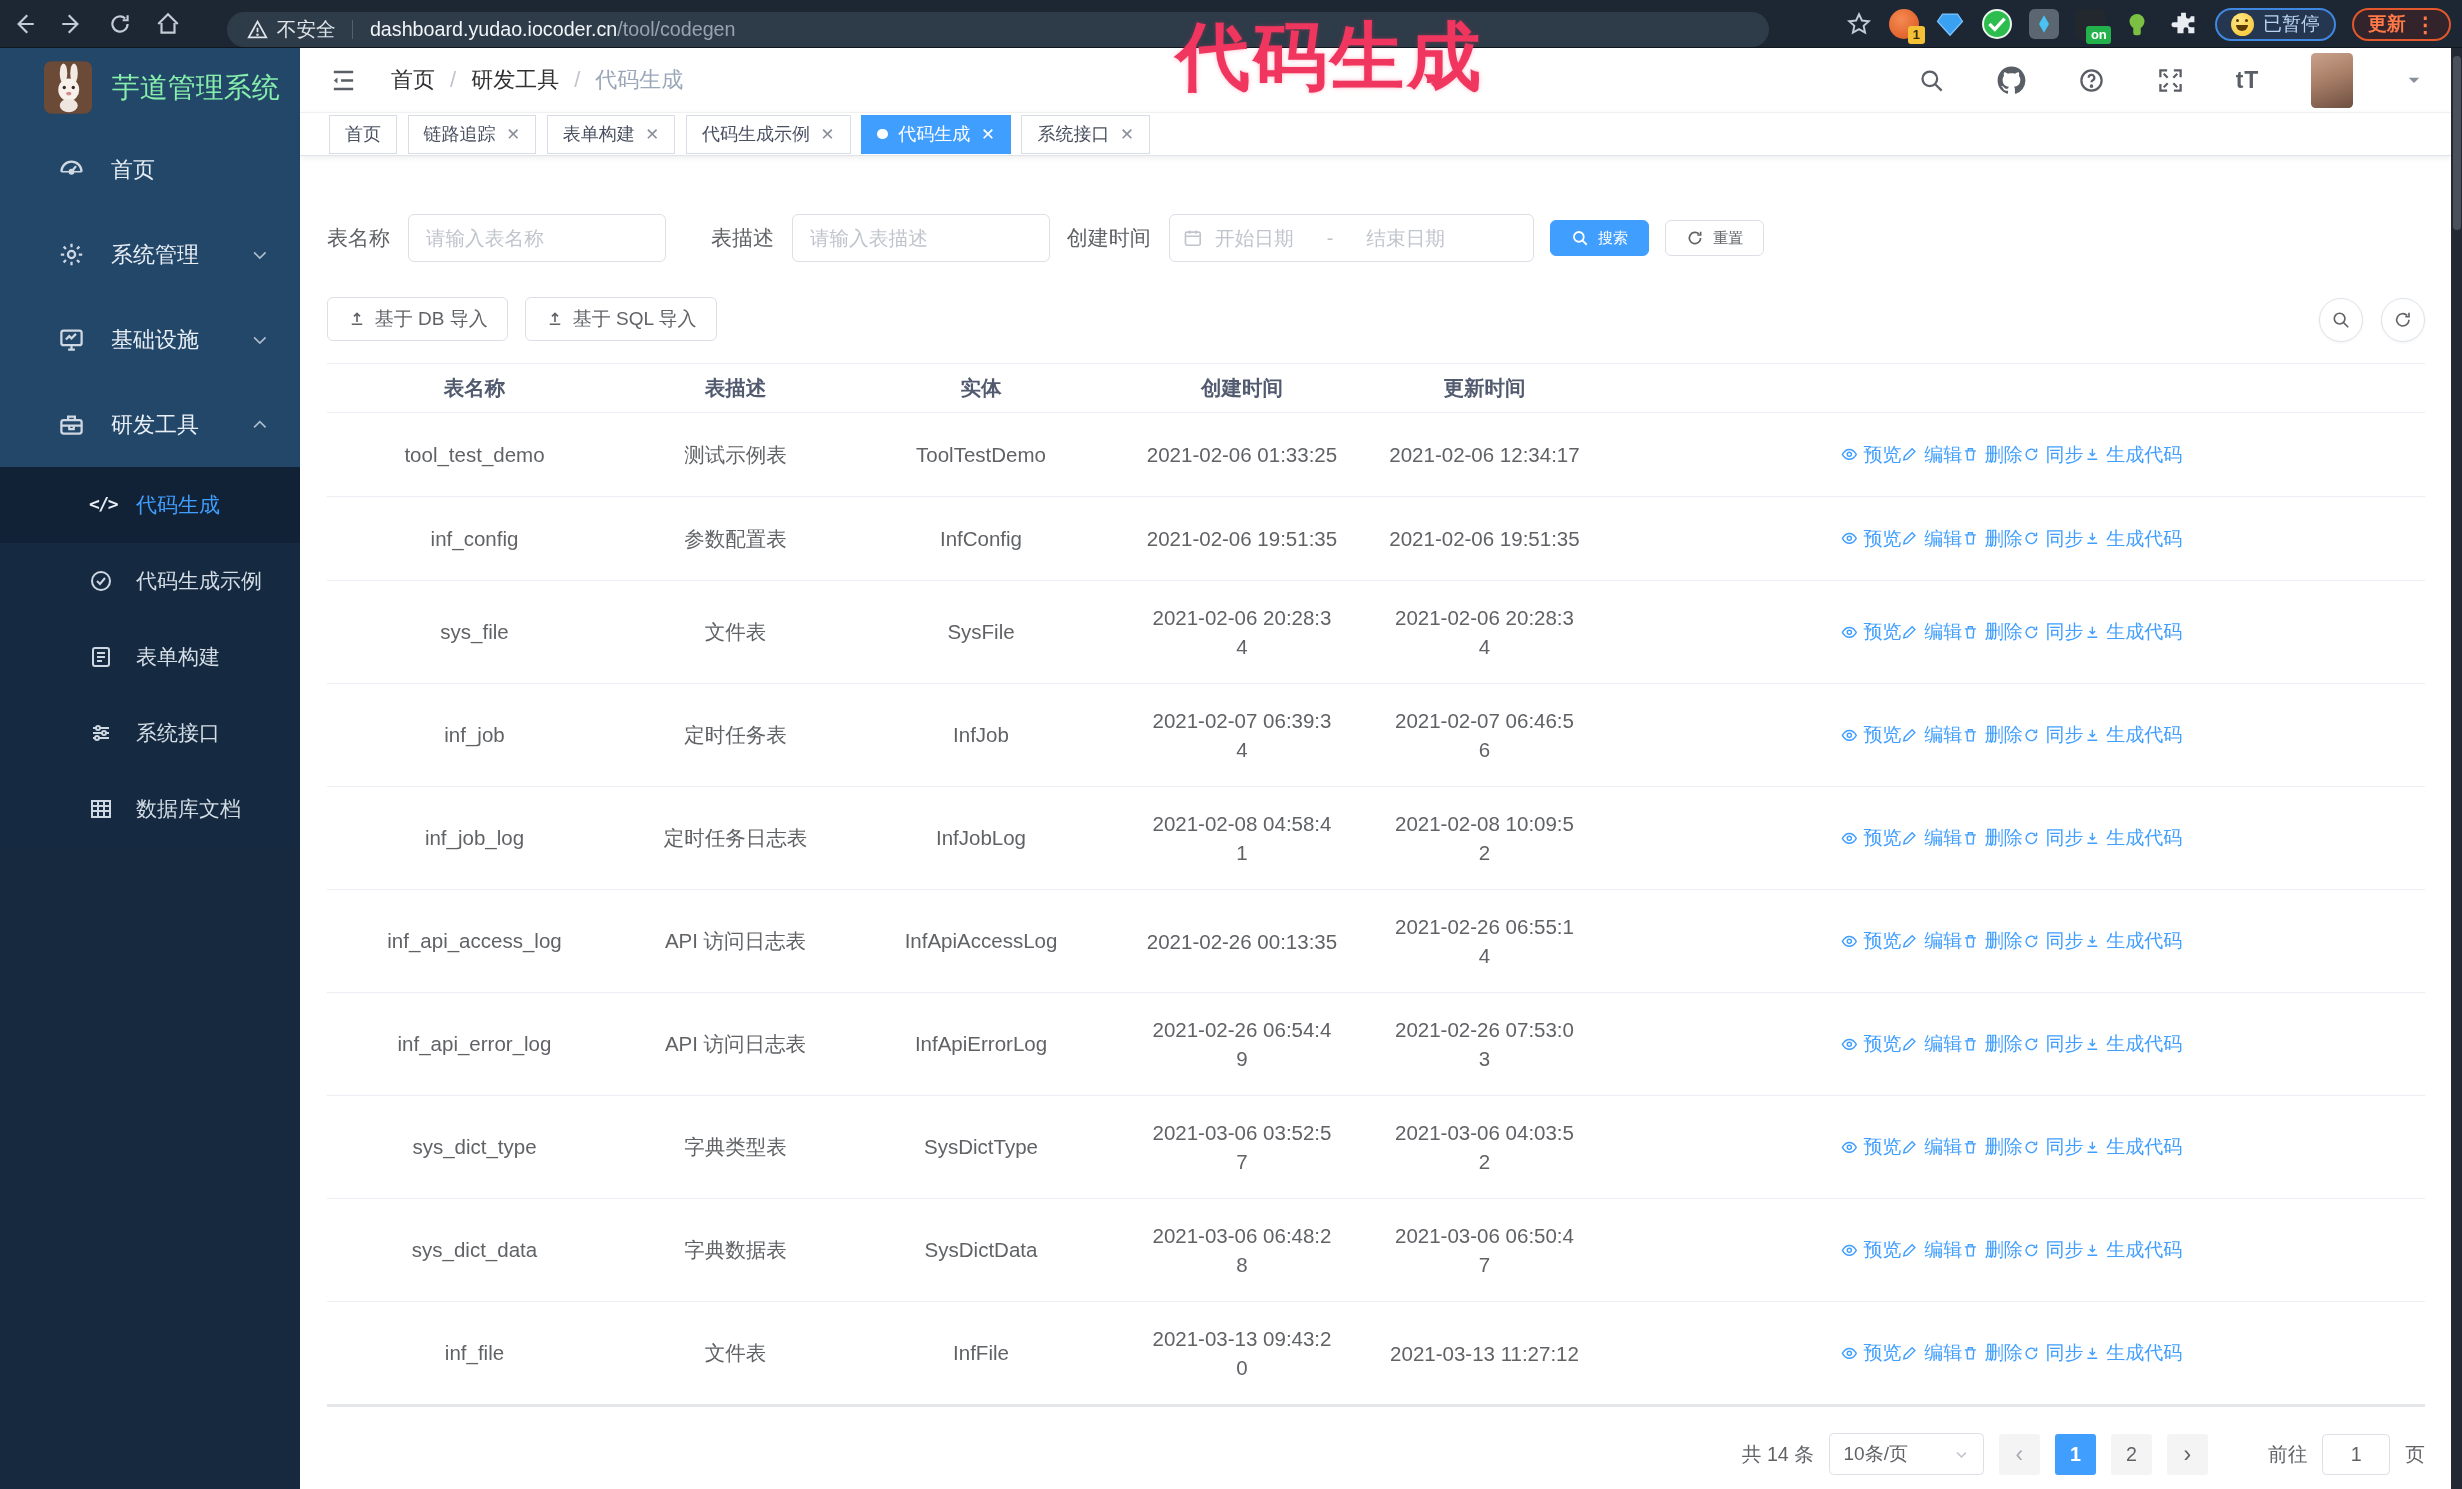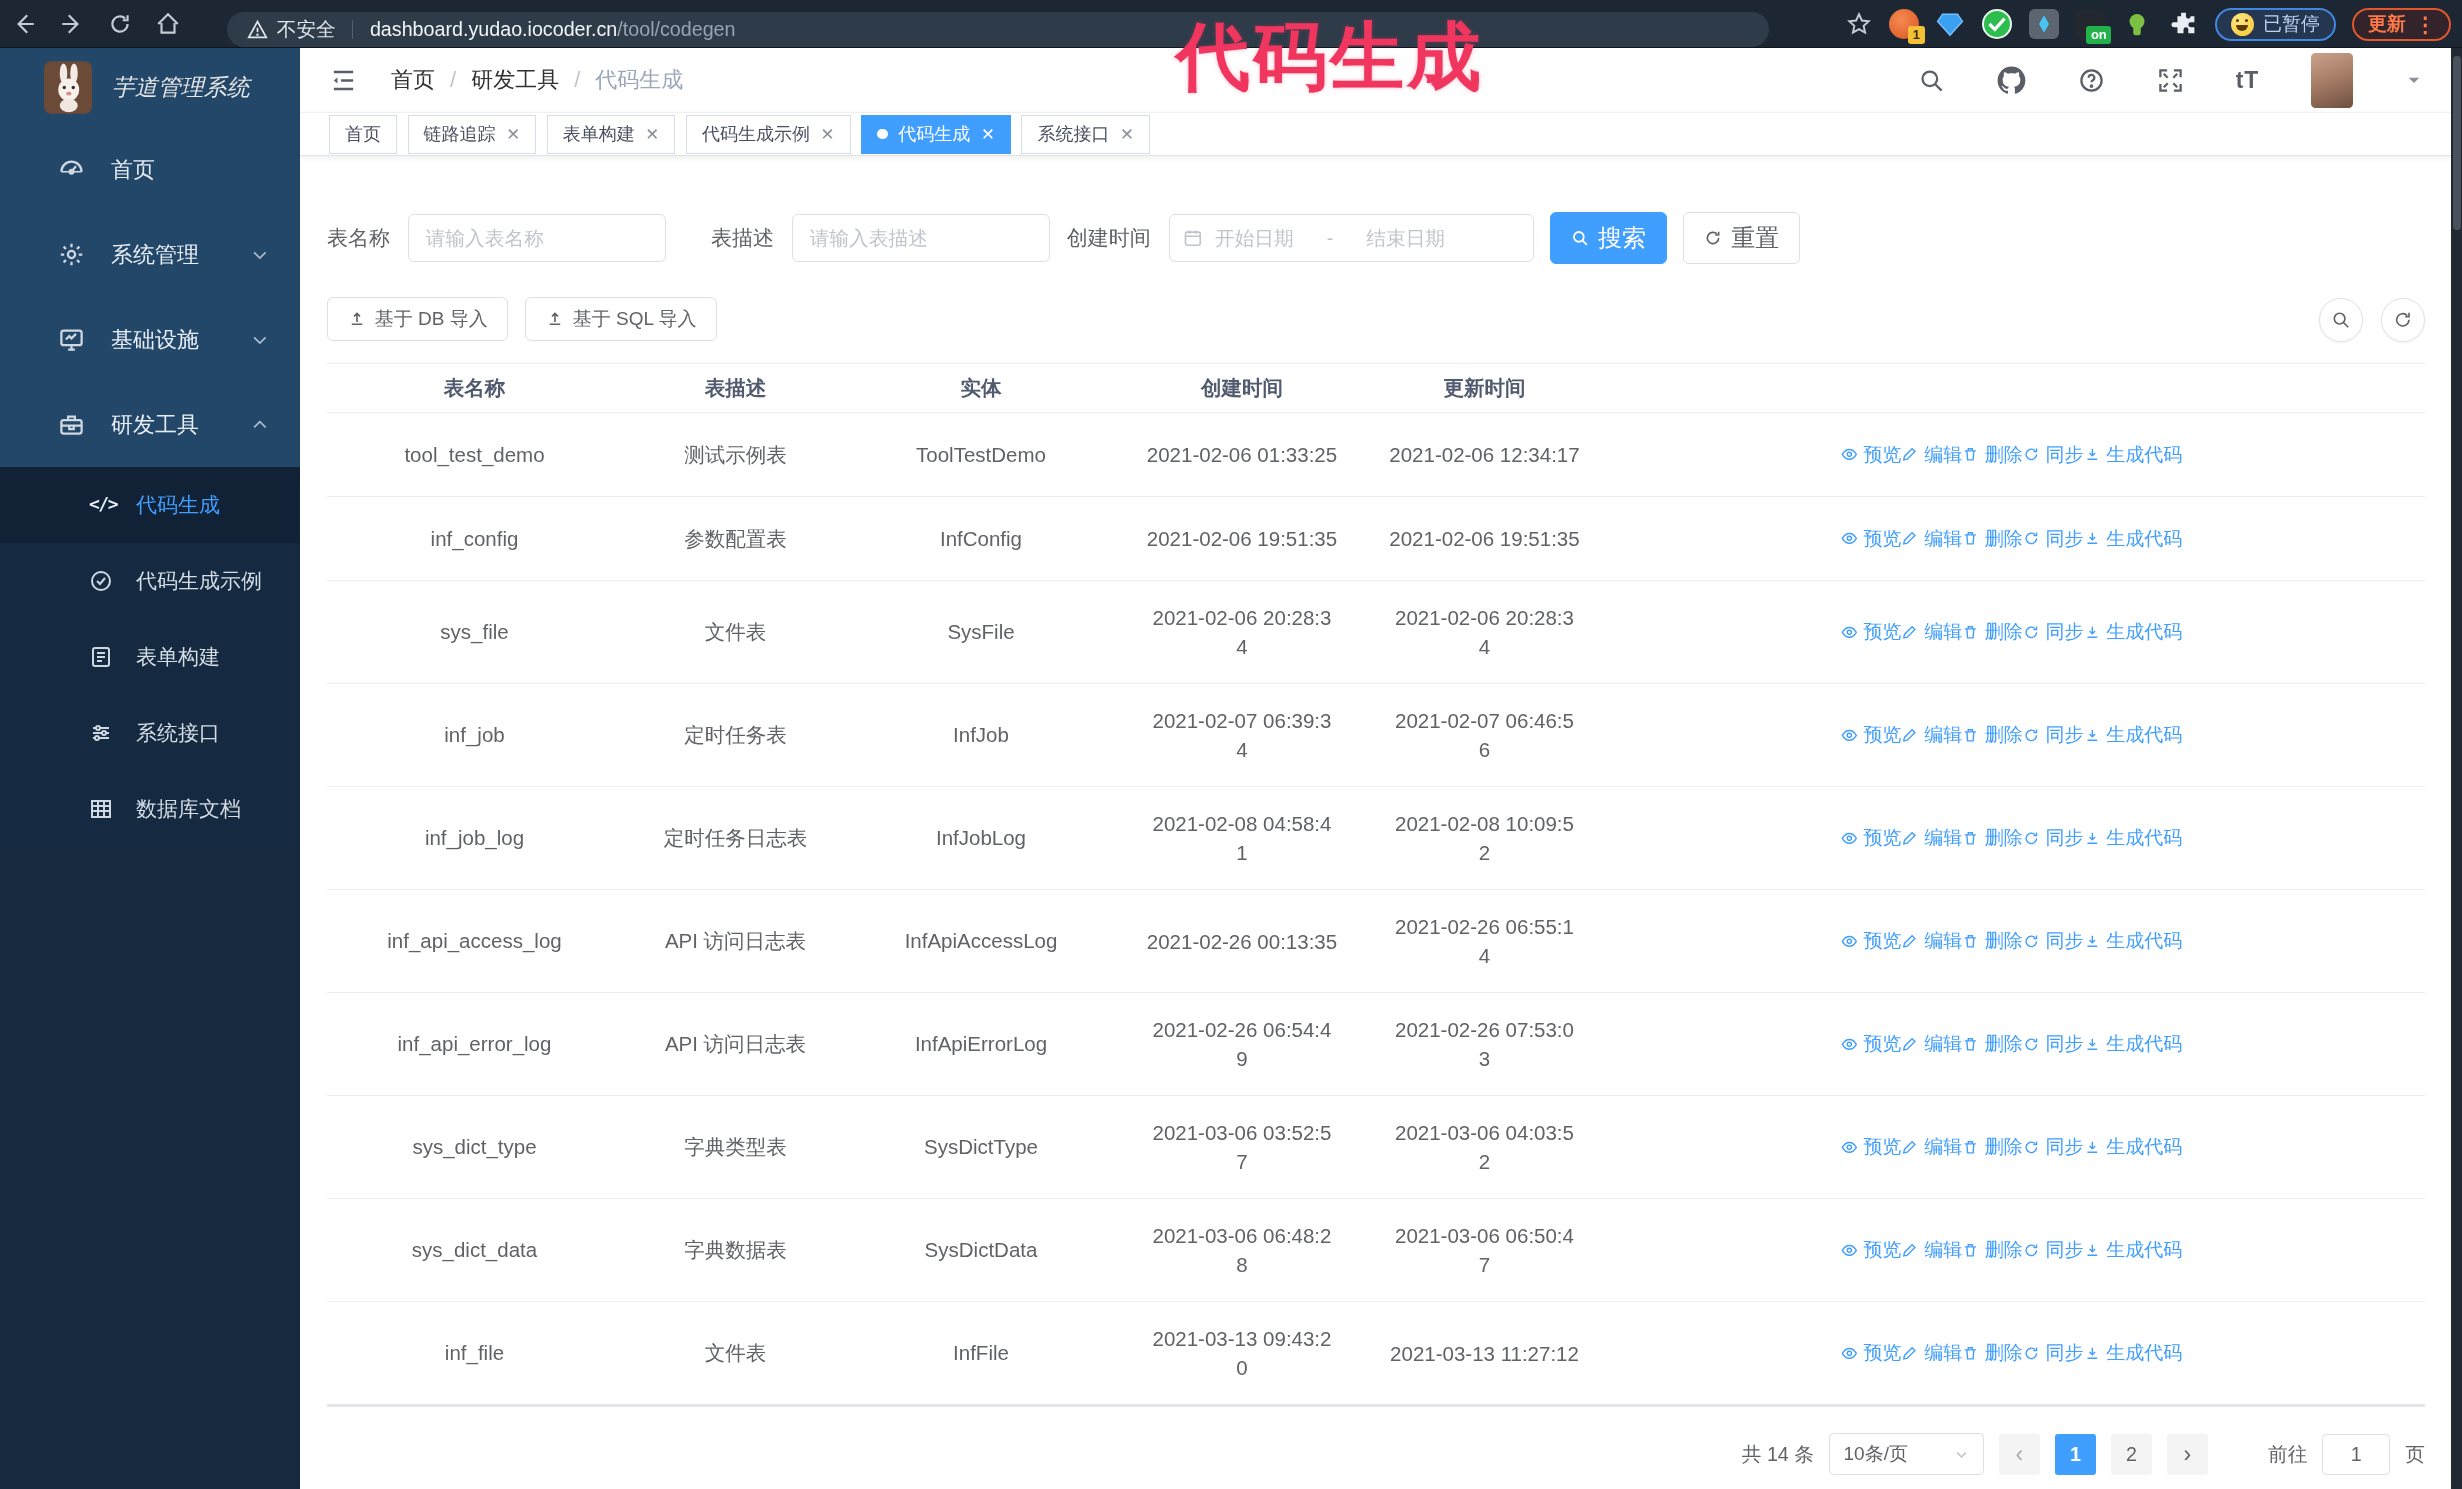--- a/index.html
+++ b/index.html
@@ -29,21 +29,21 @@
   .emoji:after{content:"";position:absolute;left:5.3px;top:12px;width:12px;height:6px;border-radius:0 0 12px 12px;background:#5a3c00;}
   .vdots{font-size:21px;letter-spacing:0;line-height:1;}
   
   #annotation{position:absolute;left:1133px;top:7.6px;width:394px;text-align:center;z-index:60;
     font-size:74px;font-weight:bold;color:#f0365f;letter-spacing:3px;text-shadow:0 0 4.5px rgba(240,54,95,.35);}
   
   #sidebar{position:absolute;left:0;top:48px;width:300px;height:1441px;background:#16293e;color:#dde6ee;}
   #side-top{background:#234769;}
   #logo-row{height:79px;display:flex;align-items:center;padding-left:44px;}
   #logo-img{width:48px;height:53px;border-radius:7.6px;flex:none;overflow:hidden;}
-  #app-title{color:#e5e5e5;font-size:23px;margin-left:19.7px;white-space:nowrap;font-style:italic;}
+  #app-title{color:#86efac;font-size:28px;margin-left:19.7px;white-space:nowrap;}
   .menu-item{height:85px;display:flex;align-items:center;padding:0 30px 0 58px;font-size:22px;color:#e8eef5;position:relative;cursor:pointer;}
   .menu-item .mi-icon{width:27px;height:27px;margin-right:26px;color:#cfd8e2;flex:none;}
   .menu-item .chev{margin-left:auto;color:#aebdcc;}
   #submenu{background:#152a40;}
   .sub-item{height:76px;display:flex;align-items:center;padding-left:89px;font-size:21px;color:#d4dde6;cursor:pointer;}
   .sub-item .mi-icon{width:24px;height:24px;margin-right:23px;color:#cfd8e2;flex:none;}
   .sub-item.active{color:#409eff;background:#122236;}
   .code-glyph{font-family:"DejaVu Sans Mono",monospace;font-size:18px;font-weight:bold;letter-spacing:-1.5px;}
   
   #main{position:absolute;left:300px;top:48px;width:2152px;height:1441px;background:#fff;}
@@ -70,21 +70,21 @@
   
   #filters{position:absolute;left:27px;top:165px;height:50px;display:flex;align-items:center;font-size:21px;color:#606266;}
   .f-label{margin-right:18px;white-space:nowrap;}
   .f-input{width:258px;height:48px;border:0.8px solid #dcdfe6;border-radius:6px;font-size:19.7px;color:#606266;
     padding:0 16.7px;box-sizing:border-box;outline:none;font-family:"Liberation Sans",sans-serif;}
   .f-input::placeholder{color:#c0c4cc;}
   .gap60{width:45px;}.gap22{width:16.7px;}
   #datebox{width:365px;height:48px;border:0.8px solid #dcdfe6;border-radius:6px;display:flex;align-items:center;
     padding:0 13.6px;box-sizing:border-box;gap:12px;color:#c0c4cc;font-size:19.7px;}
   #datebox .dsep{color:#c0c4cc;}
-  .btn{height:52px;border-radius:6px;display:inline-flex;align-items:center;gap:9px;font-size:24px;
+  .btn{height:36px;border-radius:6px;display:inline-flex;align-items:center;gap:9px;font-size:15px;
     padding:0 19.7px;box-sizing:border-box;cursor:pointer;border:0.8px solid #dcdfe6;background:#fff;color:#606266;white-space:nowrap;}
   .btn.primary{background:#409eff;border-color:#409eff;color:#fff;}
   
   #btnrow{position:absolute;left:27px;top:249px;display:flex;gap:16.7px;}
   #btnrow .btn{height:44px;font-size:19px;}
   #right-tools{position:absolute;right:27px;top:250px;display:flex;gap:18px;}
   .circle-btn{width:42px;height:42px;border-radius:50%;border:0.8px solid #dfe4eb;background:#fff;display:flex;
     align-items:center;justify-content:center;color:#606266;cursor:pointer;box-shadow:0 0.8px 3px rgba(0,0,0,.06);}
   
   #table{position:absolute;left:27px;right:27px;top:315px;}

